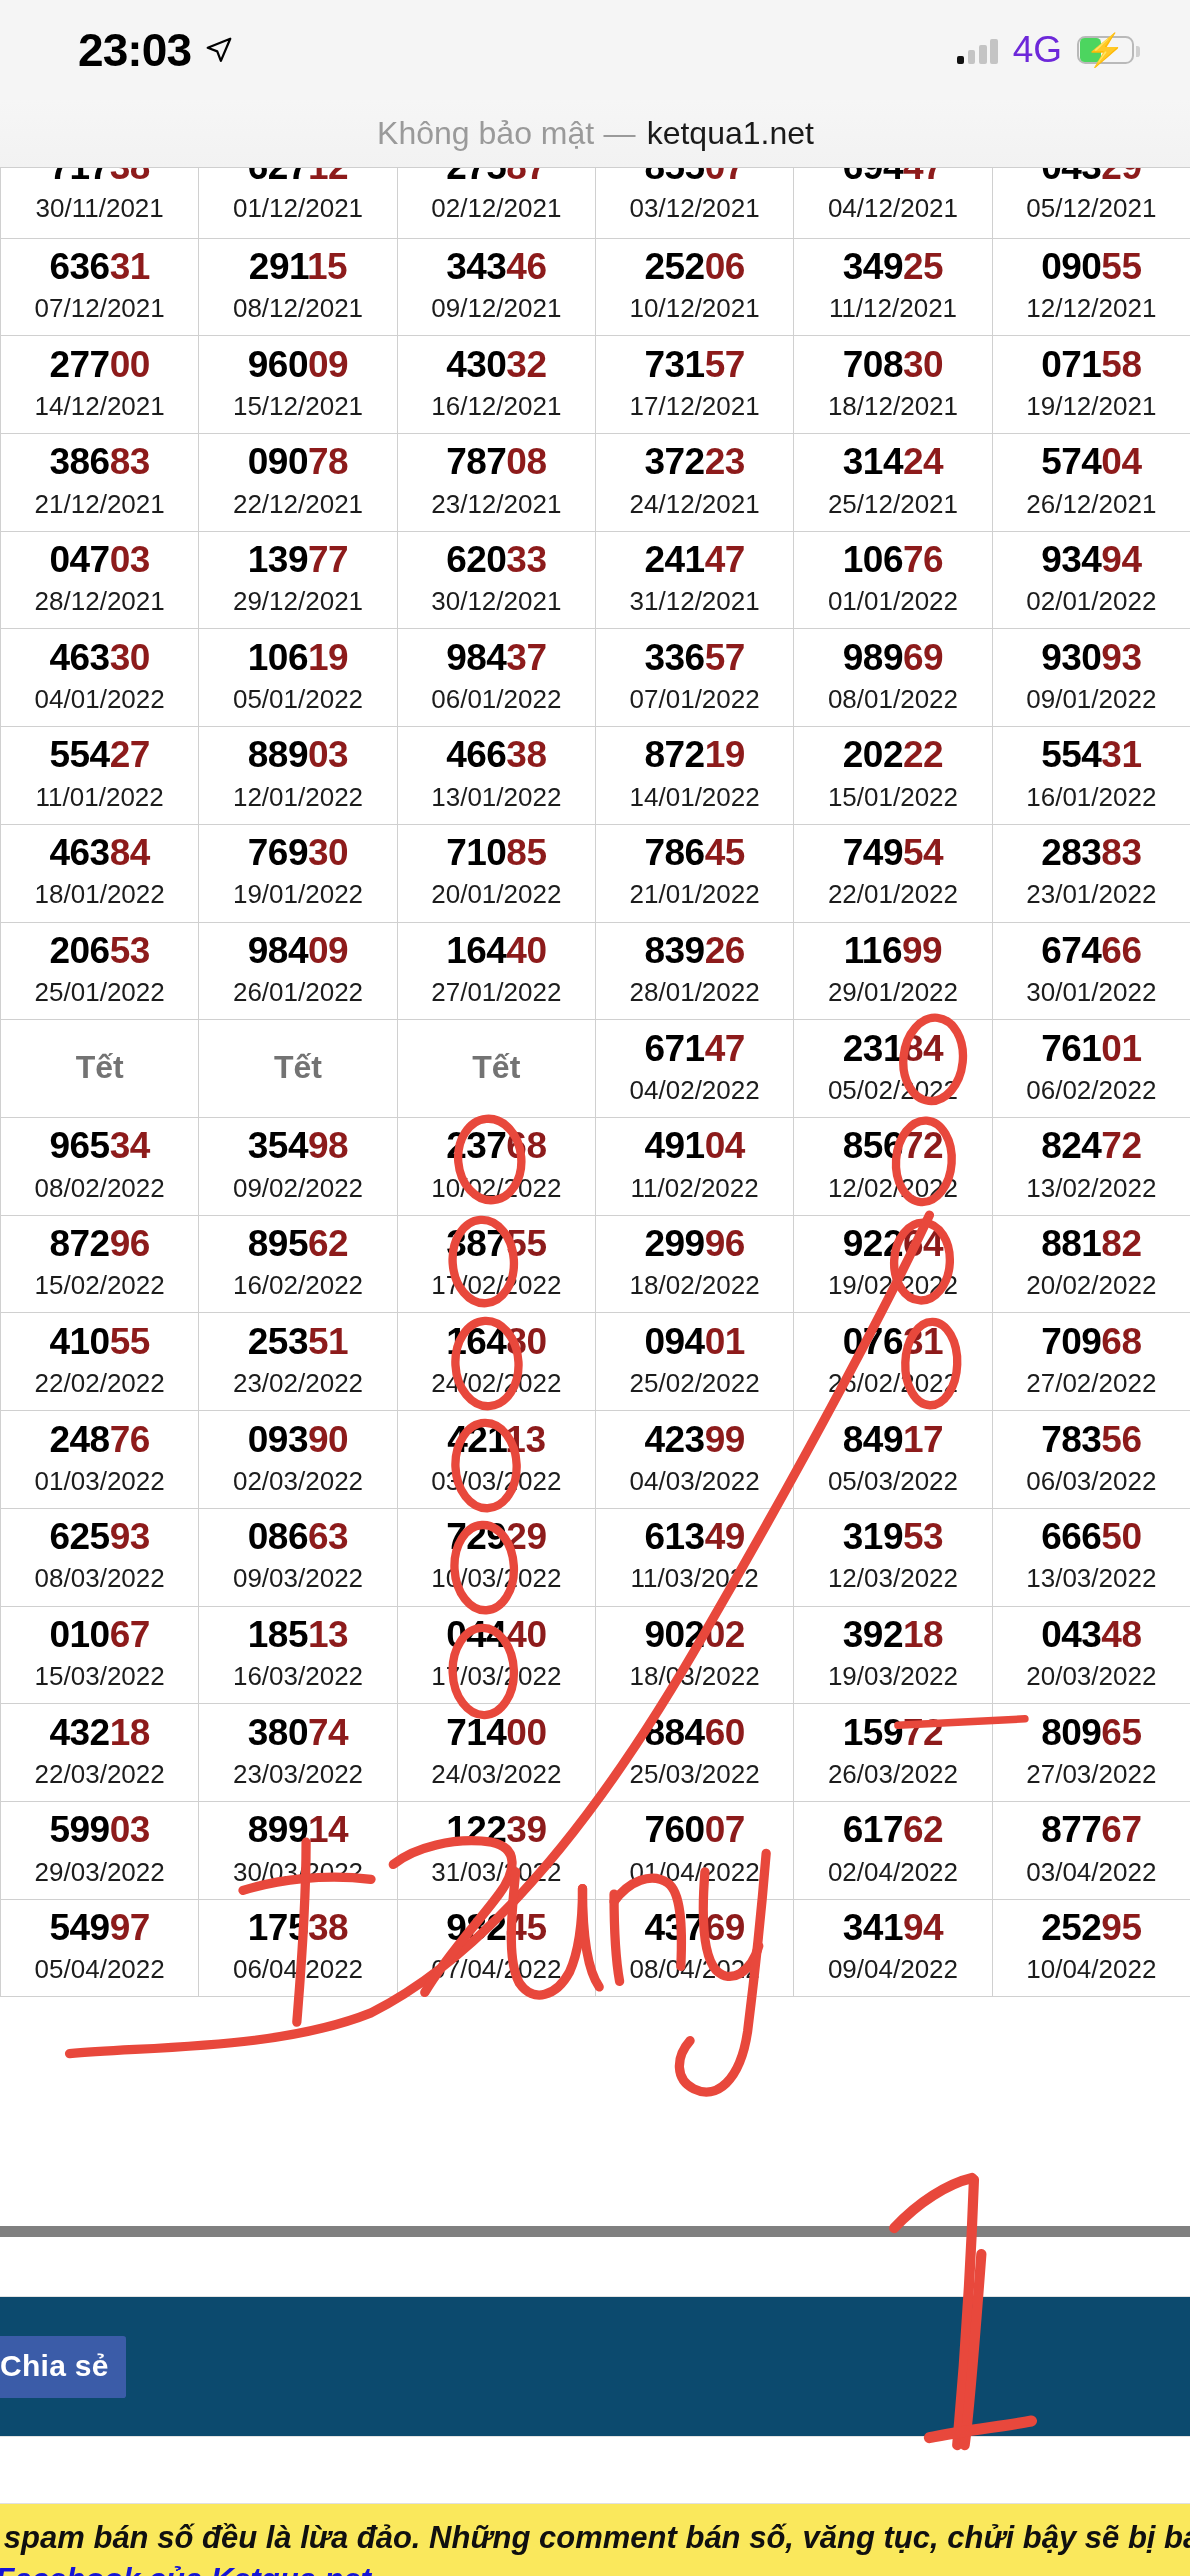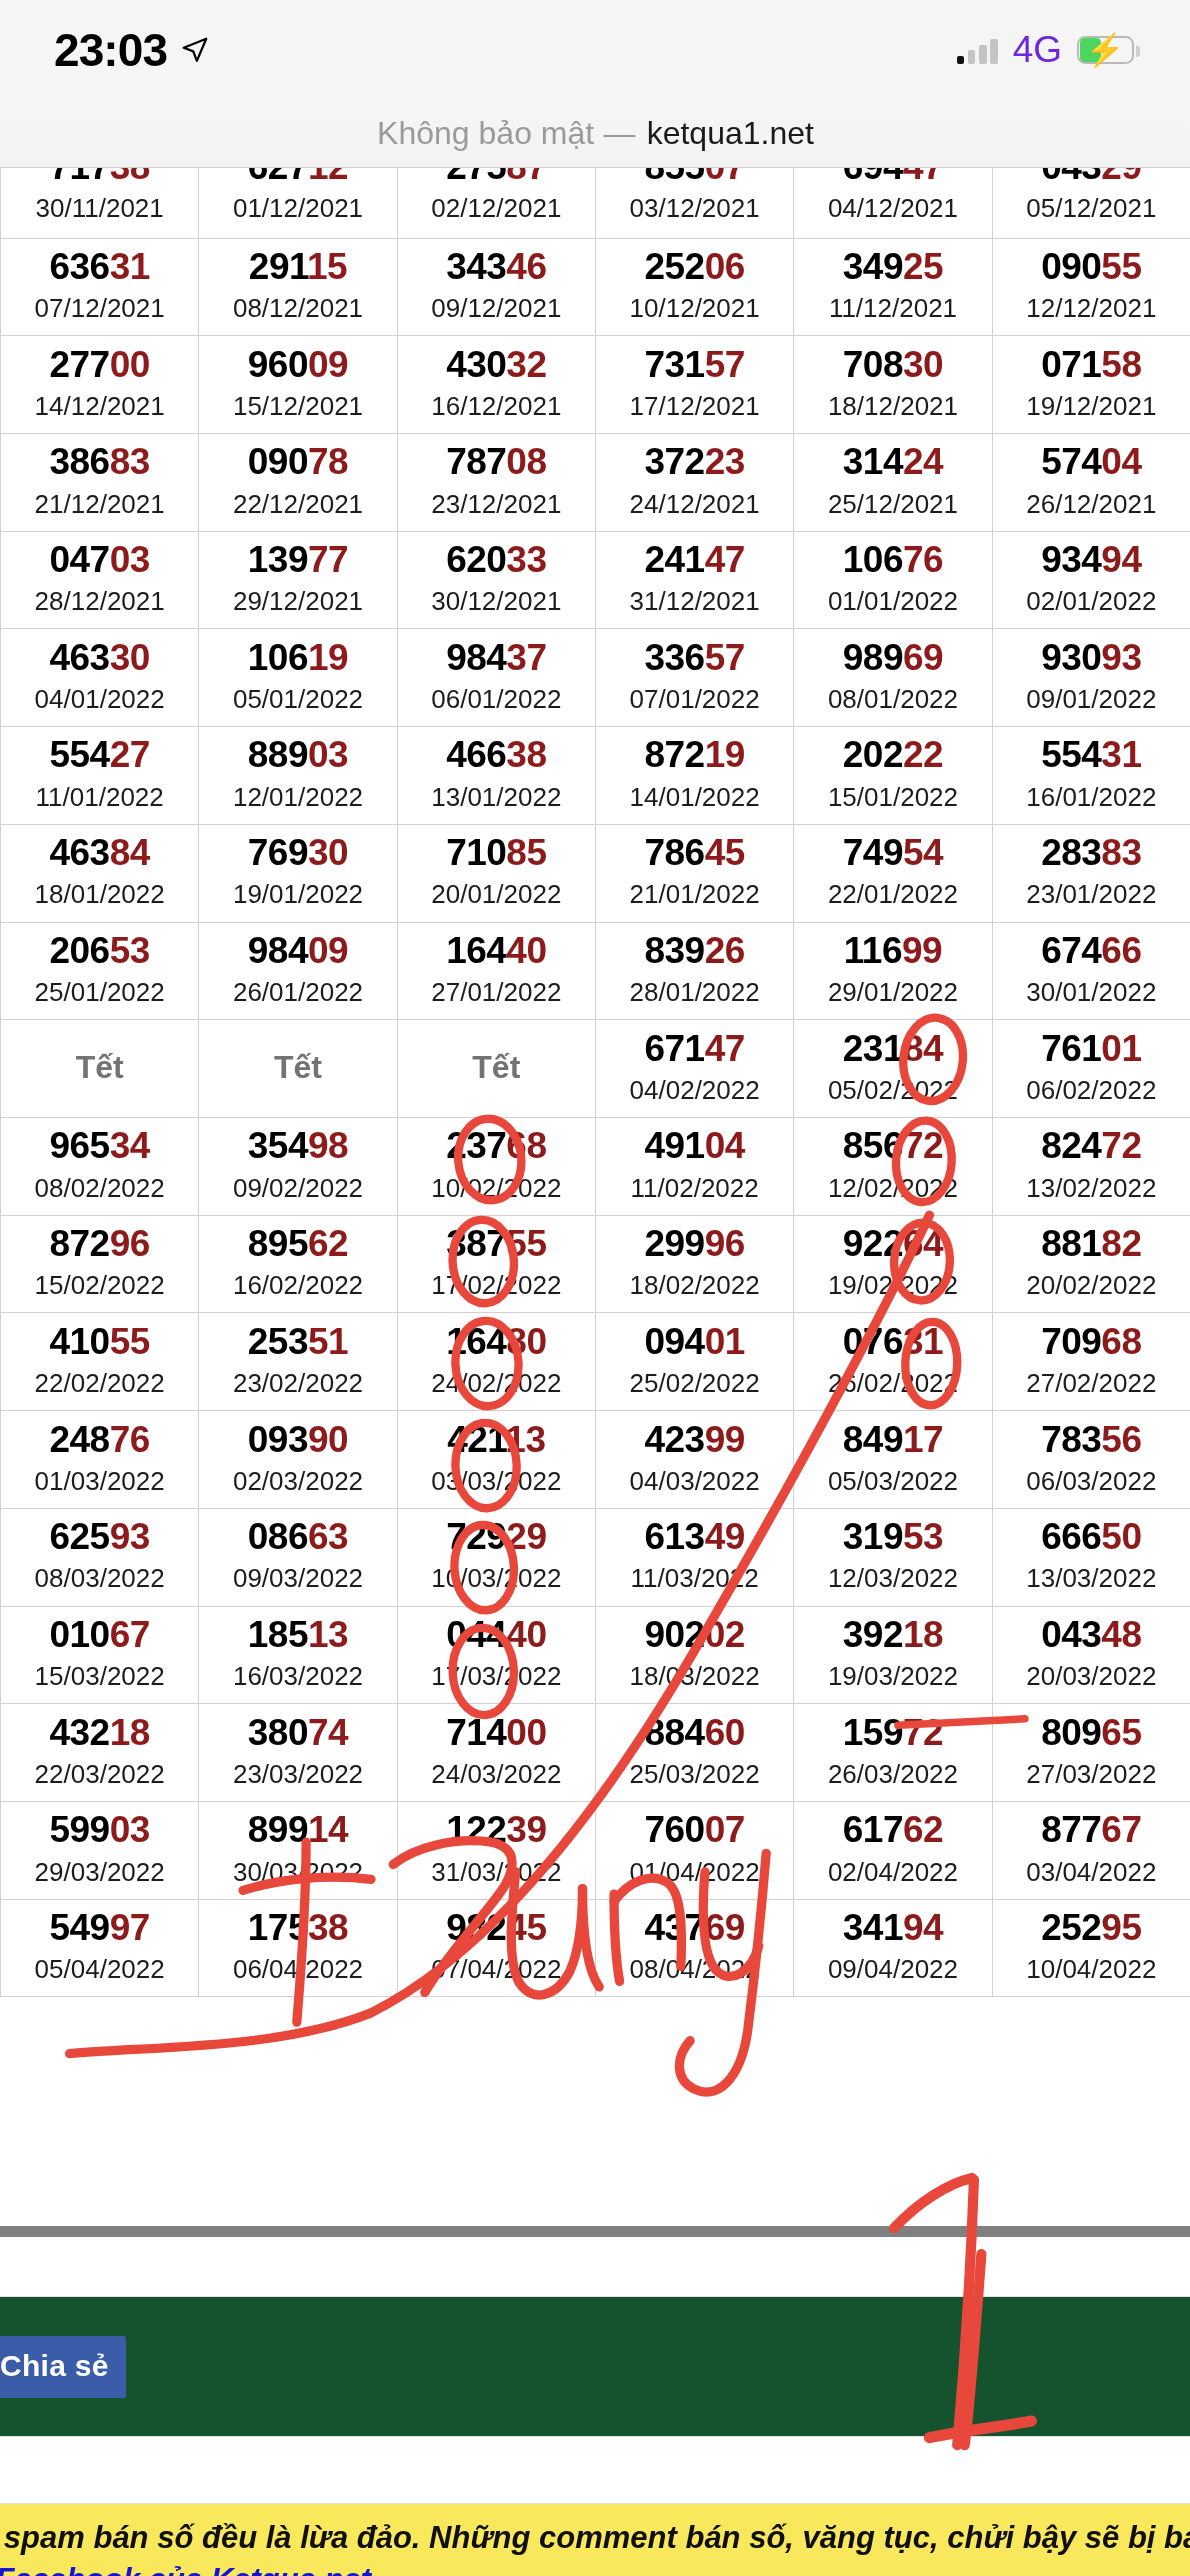--- a/index.html
+++ b/index.html
@@ -13,21 +13,21 @@
 
   
   .statusbar {
     height:100px;
     background:#f5f5f5;
     display:flex; align-items:center; justify-content:space-between;
     padding:0 57px 0 54px;
     position:relative;
   }
   .sb-left { display:flex; align-items:center; gap:13px; }
-  .sb-time { font-size:46px; font-weight:600; color:#000; letter-spacing:-0.9px; }
+  .sb-time { font-size:46px; font-weight:600; color:#000; letter-spacing:-0.9px;margin-left:24px; }
   .sb-loc { width:30px; height:30px; display:block; }
   .sb-right { display:flex; align-items:center; gap:15px; }
   .sig { display:flex; align-items:flex-end; gap:3.7px; height:28px; }
   .sig i { display:block; width:7.4px; background:#c4c4c4; border-radius:1.9px; }
   .sig i.on { background:#111; }
   .sig i:nth-child(1){height:8.3px;}
   .sig i:nth-child(2){height:14px;}
   .sig i:nth-child(3){height:19.5px;}
   .sig i:nth-child(4){height:25px;}
   .net { font-size:37px; font-weight:500; color:#6d28d9; }
@@ -68,21 +68,21 @@
   .tet { font-size:32px; font-weight:700; color:#737373; }
   .rowtop { border-top:0 !important; }
   tr.clip-first td { height:70px; padding-top:0; }
   tr.clip-first .num { margin-top:-24px; }
 
   
   .thickbar { height:11px; background:#808080; }
 
   
   .sharezone { background:#fff; height:59px; }
-  .sharerow { background:#14532d; height:141px; display:flex; align-items:center; padding-left:0; border-top:0.9px solid #e3e3e3; border-bottom:0.9px solid #e3e3e3;}
+  .sharerow { background:#0c4a6e; height:141px; display:flex; align-items:center; padding-left:0; border-top:0.9px solid #e3e3e3; border-bottom:0.9px solid #e3e3e3;}
   .share-btn {
     background:#3b5ca8;
     color:#fff;
     font-size:30px;
     font-weight:700;
     padding:13px 16.7px 15px 9.3px;
     margin-left:-9.3px;
     border-radius:2.8px;
     letter-spacing:0.3px;
   }

